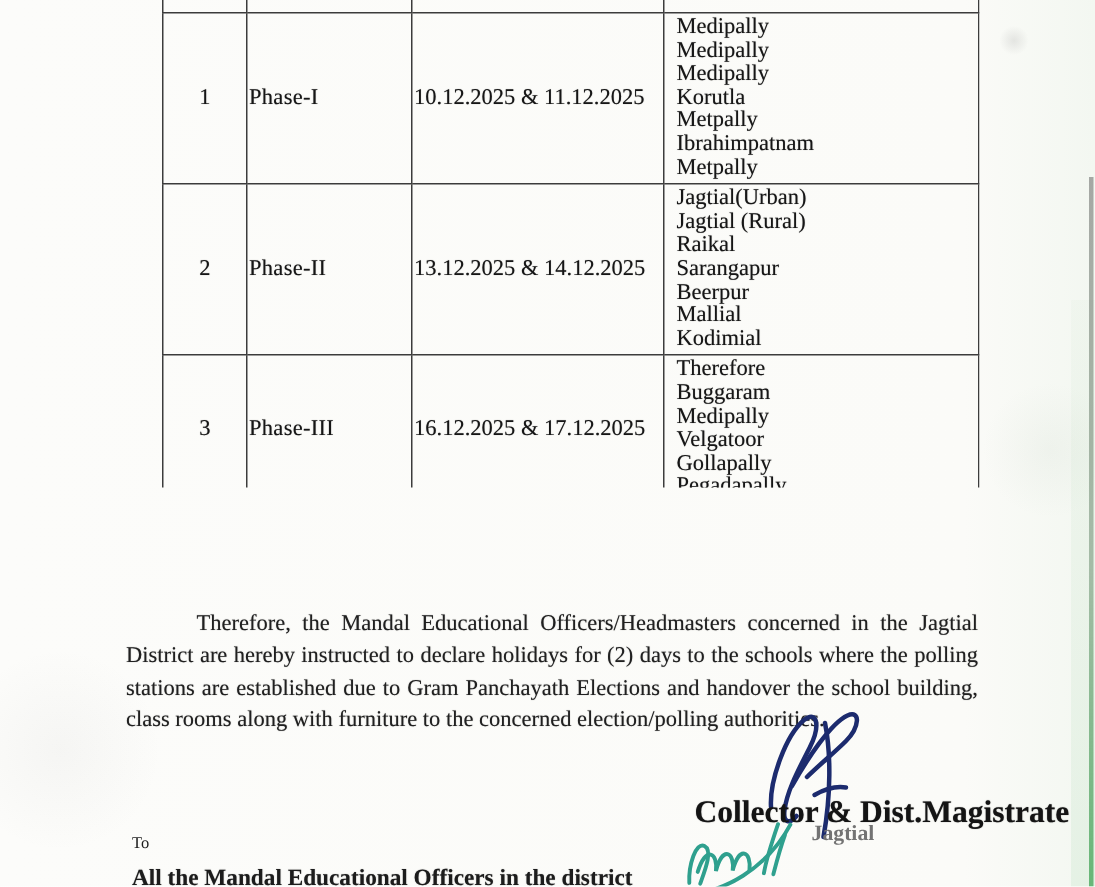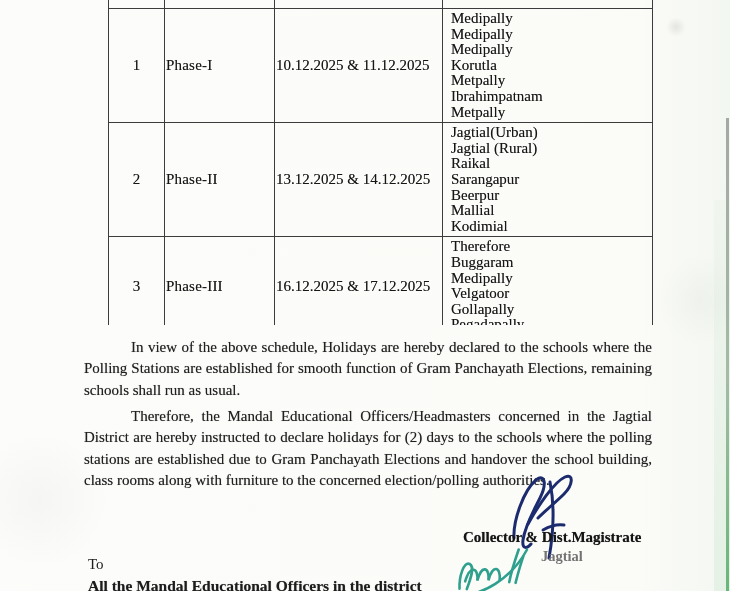--- a/index.html
+++ b/index.html
@@ -31,27 +31,27 @@
   tr.r1{height:109px;} tr.r2{height:112px;} tr.r3{height:93px;}
   
   .para{
     position:absolute;left:84px;width:568px;margin:0;
     font-size:15px;line-height:21.3px;text-align:justify;
     color:#202020;text-shadow:0 0 0.7px rgba(40,40,40,0.5);
   }
   .para1{top:337px;text-indent:47px;}
   .para2{top:406px;text-indent:47px;font-weight:500;}
   
-  .sig-title{position:absolute;left:463px;top:529px;font-weight:bold;font-size:15px;color:#141414;
+  .sig-title{position:absolute;left:463px;top:529px;font-weight:bold;font-size:21px;color:#141414;
     text-shadow:0 0 0.7px rgba(20,20,20,0.6);white-space:nowrap;}
   .sig-place{position:absolute;left:541px;top:548px;font-size:14.5px;font-weight:600;color:#737373;white-space:nowrap;}
   .sig-ink{position:absolute;left:498px;top:468px;}
   .sig-scribble{position:absolute;left:450px;top:543px;transform:rotate(-12deg);}
   
-  .to-label{position:absolute;left:88px;top:556px;font-size:15px;color:#1c1c1c;}
+  .to-label{position:absolute;left:88px;top:556px;font-size:11px;color:#1c1c1c;}
   .to-line{position:absolute;left:88px;top:577px;font-size:15.5px;font-weight:600;color:#1c1c1c;
     white-space:nowrap;text-shadow:0 0 0.7px rgba(40,40,40,0.5);}
   
   .edge-line{
     position:absolute;left:726px;top:118px;width:2.5px;height:473px;
     background:linear-gradient(to bottom, rgba(70,70,70,0.45), rgba(80,120,85,0.45) 55%, rgba(72,168,92,0.8));
     filter:blur(0.4px);
   }
   .edge-halo{
     position:absolute;left:714px;top:200px;width:16px;height:391px;
@@ -110,21 +110,20 @@
           <div>Medipally</div>
           <div>Velgatoor</div>
           <div>Gollapally</div>
           <div>Pegadapally</div>
         </td>
       </tr>
     </tbody>
       </table>
   </div>
 
-  <p class="para para1">In view of the above schedule, Holidays are hereby declared to the schools where the Polling Stations are established for smooth function of Gram Panchayath Elections, remaining schools shall run as usual.</p>
   <p class="para para2">Therefore, the Mandal Educational Officers/Headmasters concerned in the Jagtial District are hereby instructed to declare holidays for (2) days to the schools where the polling stations are established due to Gram Panchayath Elections and handover the school building, class rooms along with furniture to the concerned election/polling authorities.</p>
 
   <svg class="sig-ink" width="92" height="96" viewBox="0 0 92 96">
     <g fill="none" stroke="#1c2b6e" stroke-width="3" stroke-linecap="round">
       <path d="M16,70 C15,52 26,22 38,12 C47,5 49,16 42,30 C35,44 27,58 25,72 C24,80 28,82 33,76"></path>
       <path d="M30,56 C40,38 56,14 67,9 C76,5 75,17 66,26 C58,34 48,42 40,50"></path>
       <path d="M52,14 C56,34 56,62 51,90"></path>
       <path d="M45,62 C52,58 60,56 66,57"></path>
     </g>
   </svg>

